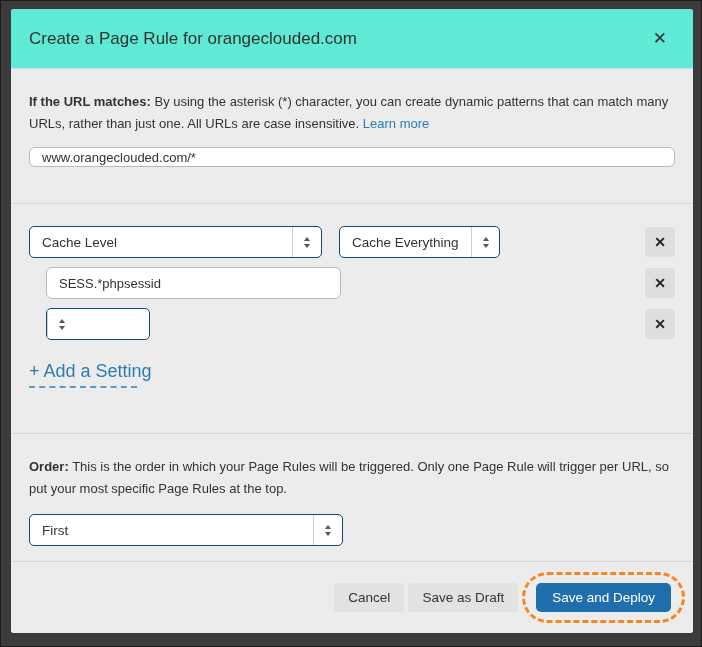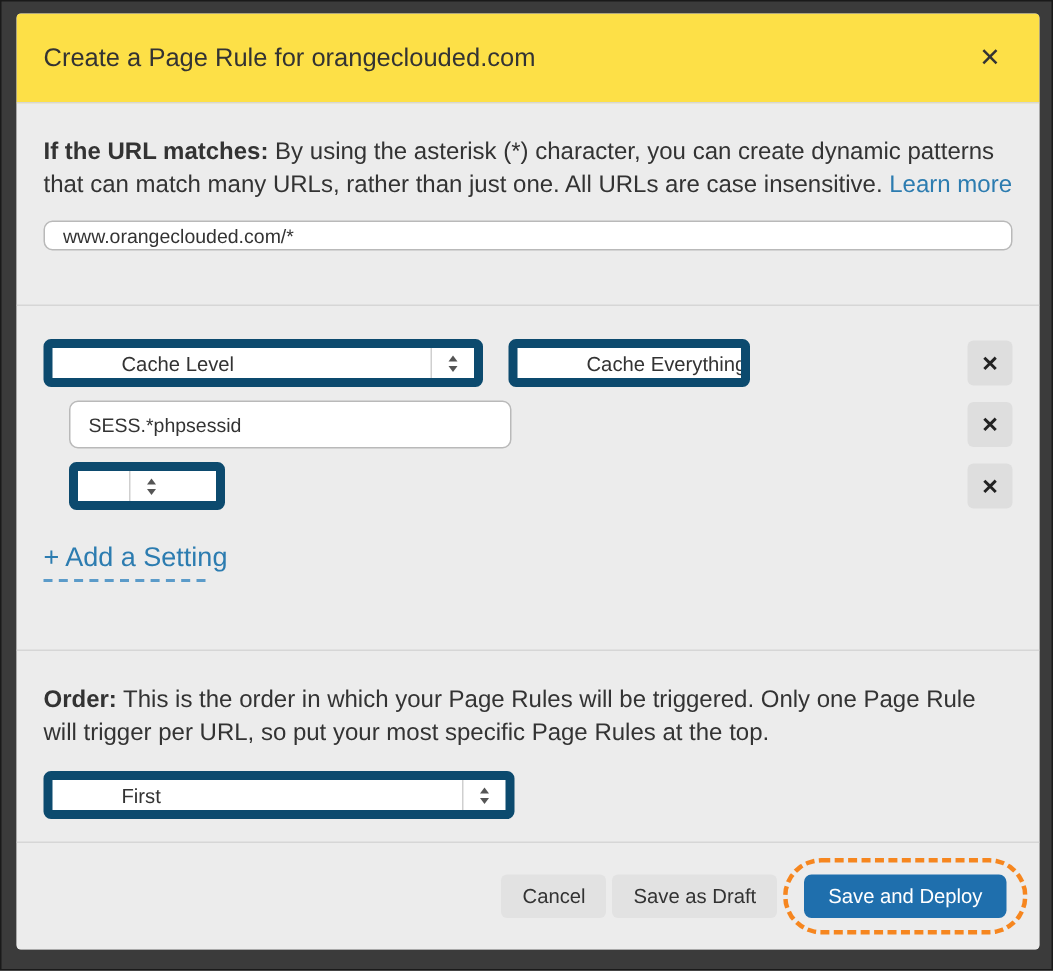--- a/index.html
+++ b/index.html
@@ -23,21 +23,21 @@
     background: #ececec;
     border-radius: 3px;
     display: flex;
     flex-direction: column;
     overflow: hidden;
   }
   
   .modal-header {
     height: 60px;
     flex: 0 0 60px;
-    background: #fde047;
+    background: #5eead4;
     border-bottom: 1px solid #d6d6d6;
     display: flex;
     align-items: center;
     padding: 0 20px 0 18px;
   }
   .modal-title {
     font-size: 17px;
     color: #333;
     flex: 1;
   }
@@ -52,21 +52,21 @@
   
   .section {
     padding: 22px 18px 0 18px;
     background: #ececec;
   }
   .section + .section { border-top: 1px solid #d6d6d6; }
   .sec-url   { flex: 0 0 134px; height: 134px; }
   .sec-set   { flex: 0 0 230px; height: 230px; border-top: 1px solid #d6d6d6; }
   .sec-order { flex: 0 0 128px; height: 128px; }
   .para {
-    font-size: 16px;
+    font-size: 13px;
     line-height: 22px;
     color: #333;
     margin-bottom: 12px;
   }
   .para b { font-weight: 700; }
   .link {
     color: #2c7cb0;
     text-decoration: none;
     cursor: pointer;
   }
@@ -92,25 +92,24 @@
   .setting-row {
     display: flex;
     align-items: center;
     margin-bottom: 9px;
   }
   .select {
     display: flex;
     align-items: stretch;
     height: 32px;
     background: #fff;
-    border: 6px solid #0c4a6e;
+    border: 1px solid #0c4a6e;
     border-radius: 5px;
     cursor: pointer;
     overflow: hidden;
-    padding-left: 34px;
   }
   .select-label {
     display: flex;
     align-items: center;
     padding: 0 12px;
     font-size: 13.5px;
     color: #333;
     flex: 1;
     white-space: nowrap;
   }

